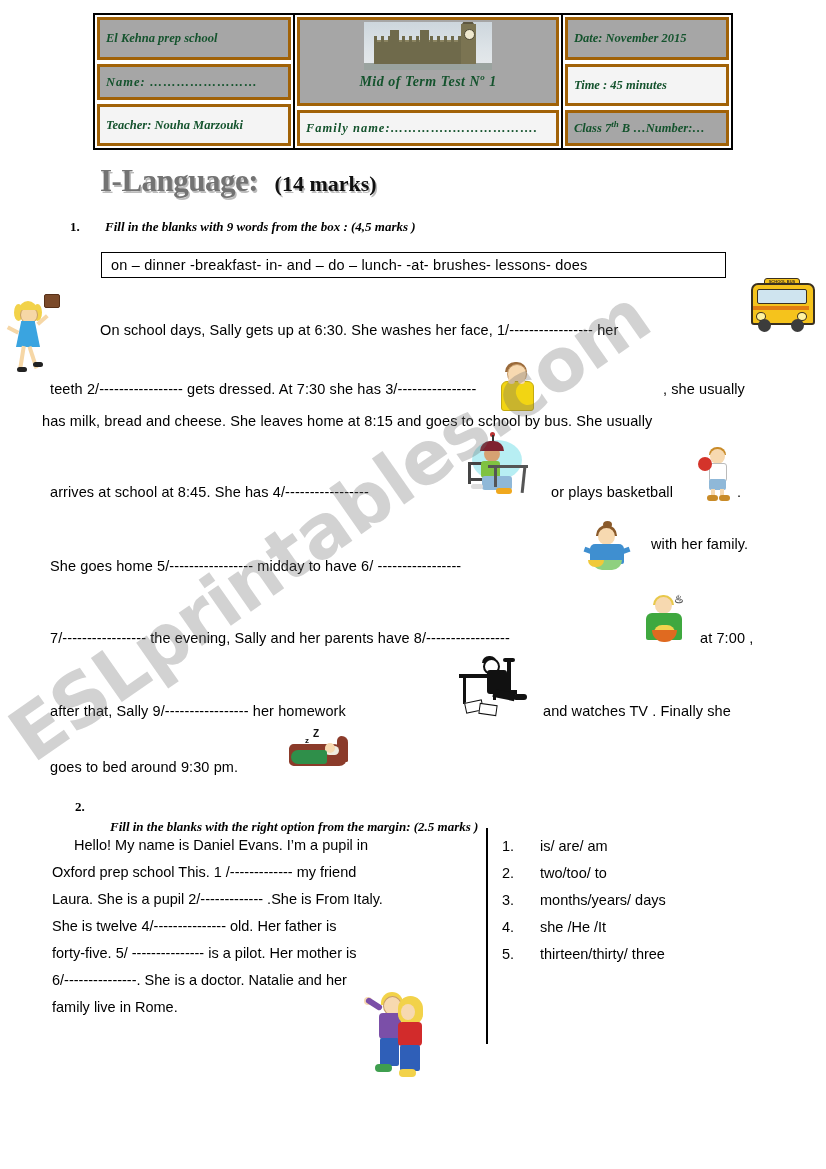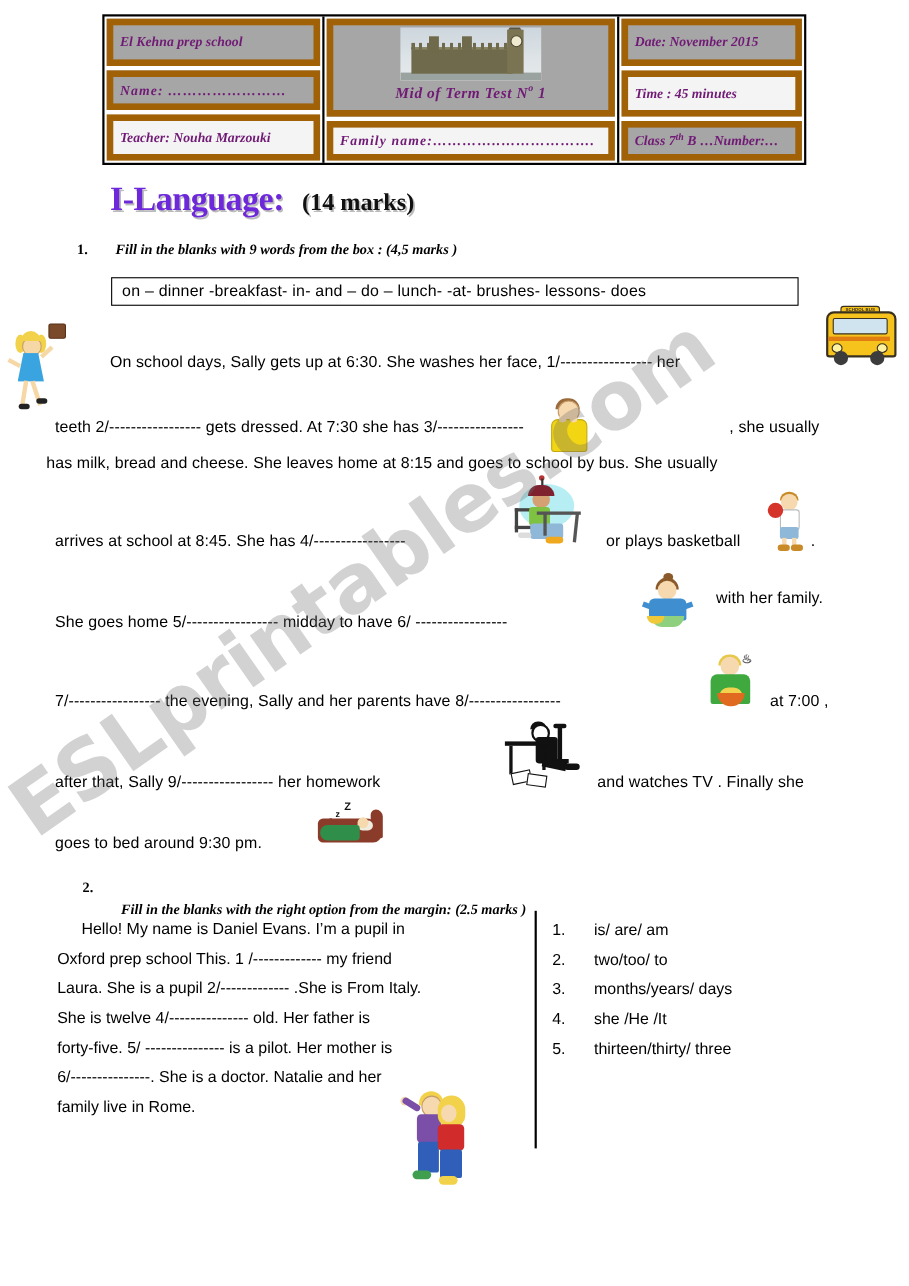--- a/index.html
+++ b/index.html
@@ -63,28 +63,28 @@
     box-sizing: border-box;
     display: flex;
     flex-direction: column;
   }
   .hcol.left  { width: 200px; border-right: 2px solid #000; }
   .hcol.mid   { width: 268px; border-right: 2px solid #000; }
   .hcol.right { width: 168px; }
 
   .hcell {
     box-sizing: border-box;
-    border: 6px solid #a16207;
+    border: 3px solid #a16207;
     margin: 2px;
     padding: 4px 6px;
     font-family: "Liberation Serif", serif;
     font-style: italic;
     font-weight: bold;
     font-size: 12.5px;
-    color: #701a75;
+    color: #14532d;
     display: flex;
     align-items: center;
     overflow: hidden;
   }
   .hcell.gray  { background: #a6a6a6; }
   .hcell.white { background: #f4f4f4; }
 
   .hcell.r1 { height: 43px; }
   .hcell.r2 { height: 42px; }
   .hcell.r3 { height: 36px; }
@@ -176,21 +176,21 @@
     position: absolute;
     left: 100px;
     top: 163px;
     z-index: 6;
     white-space: nowrap;
   }
   #main-title .t1 {
     font-family: "Liberation Serif", serif;
     font-weight: bold;
     font-size: 31px;
-    color: #6d28d9;
+    color: #737373;
     text-shadow: 1.5px 1.5px 0 #bbb;
     letter-spacing: -0.5px;
   }
   #main-title .t2 {
     font-family: "Liberation Serif", serif;
     font-weight: bold;
     font-size: 22px;
     color: #111;
     text-shadow: 1.5px 1.5px 0 #bbb;
     margin-left: 12px;

